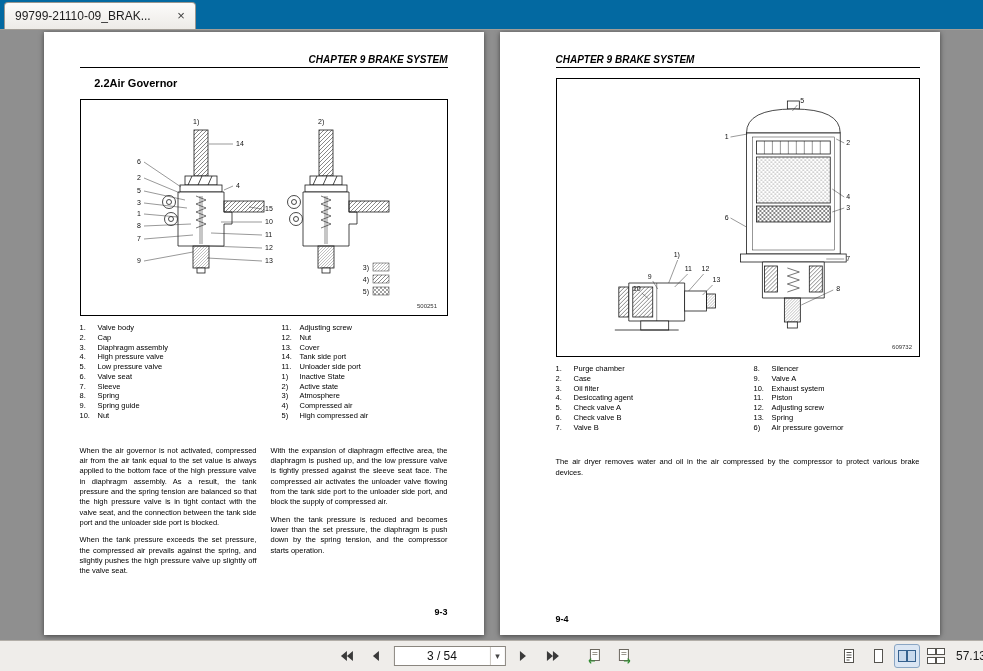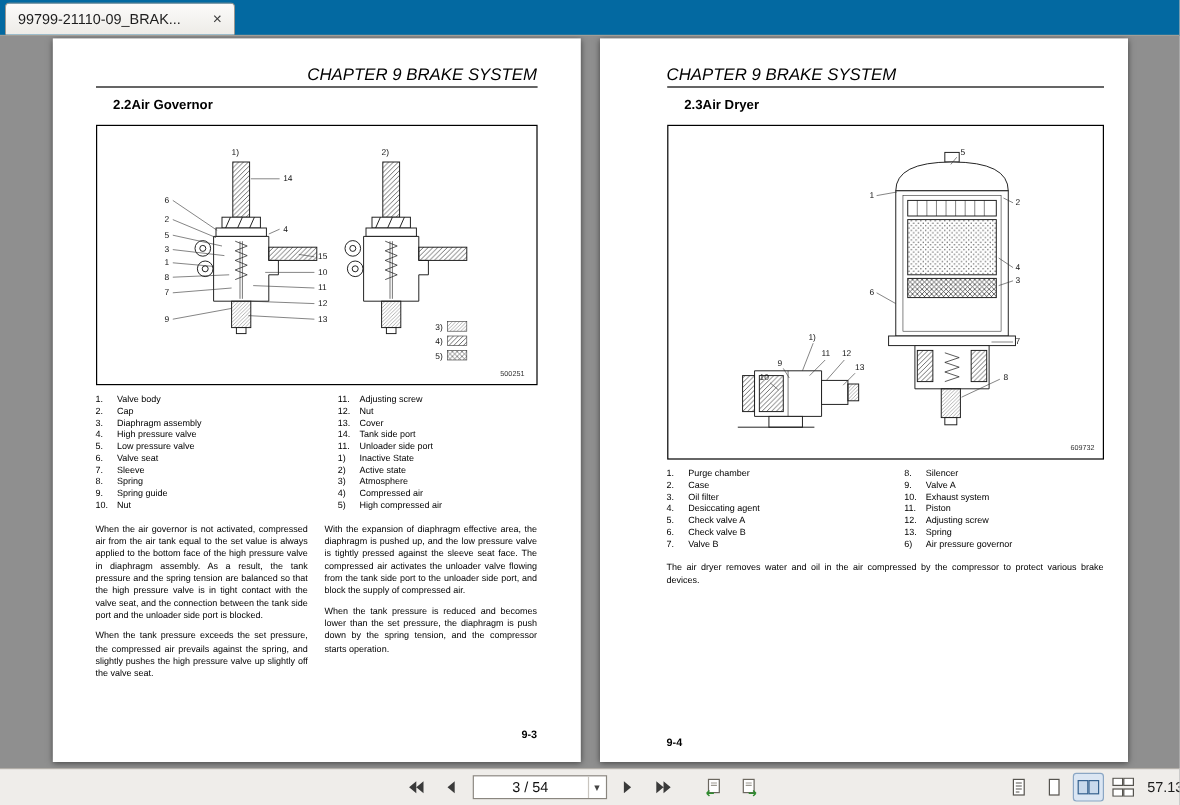--- a/index.html
+++ b/index.html
@@ -11,39 +11,39 @@
   .tab { height:27px; width:192px; background:linear-gradient(#fcfbfa,#edebe7); border:1px solid #9b9790; border-bottom:none; border-radius:4px 4px 0 0; display:flex; align-items:center; padding:0 6px 0 10px; }
   .tab-title { font-size:12px; color:#1d1d1d; flex:1; white-space:nowrap; overflow:hidden; }
   .tab-close { font-size:13px; color:#3c3c3c; width:16px; text-align:center; cursor:pointer; line-height:16px; }
 
   
   .viewer { flex:1 1 auto; display:flex; justify-content:center; align-items:flex-start; gap:16px; padding-top:2px; background:#8f8f8f; overflow:hidden; }
   .page { width:440px; height:603px; background:#fff; box-shadow:0 1px 5px rgba(0,0,0,.55); position:relative; flex:0 0 auto; }
   .page-inner { position:relative; height:100%; padding:22px 36px 0 36px; }
   .page-right .page-inner { padding:22px 20px 0 56px; }
 
-  .page-header { font-size:14px; font-weight:normal; font-style:italic; color:#000; padding-bottom:2px; border-bottom:1.5px solid #000; }
+  .page-header { font-size:10px; font-weight:bold; font-style:italic; color:#000; padding-bottom:2px; border-bottom:1.5px solid #000; }
   .page-header.ar { text-align:right; }
 
   .section-title { margin-top:9px; display:flex; font-size:11px; font-weight:bold; color:#000;text-align:right; }
   .section-title .snum { width:30px; }
 
   .figure-box { border:1px solid #000; margin-top:10px; background:#fff; }
   .figure-box svg { display:block; width:100%; }
   svg text { font-family:"Liberation Sans",sans-serif; font-size:7px; fill:#111; }
   svg text.small { font-size:6px; fill:#333; }
 
   .parts { display:grid; margin-top:7px; font-size:7.5px; line-height:1.3; color:#000; column-gap:10px; }
   .parts.cols-a { grid-template-columns:192px 1fr; }
   .parts.cols-b { grid-template-columns:188px 1fr; }
   .prow { display:flex; }
   .pn { width:18px; flex:0 0 auto; }
   .pt { flex:1; }
 
-  .bodytext { margin-top:10px; display:flex; gap:14px; font-size:7.5px; line-height:1.38; text-align:justify; color:#000; }
+  .bodytext { margin-top:25px; display:flex; gap:14px; font-size:7.5px; line-height:1.38; text-align:justify; color:#000; }
   .txtcol { flex:1; }
   .txtcol p + p { margin-top:7px; }
 
   .page-num { position:absolute; font-size:9px; font-weight:bold; color:#000; }
   .page-num.pn-right { right:36px; bottom:18px; }
   .page-num.pn-left { left:56px; bottom:11px; }
 
   
   .toolbar { height:31px; background:#efedea; border-top:1px solid #b2aea8; position:relative; flex:0 0 auto; }
   .nav-group { position:absolute; left:50%; top:0; height:100%; transform:translateX(-52%); display:flex; align-items:center; gap:4px; }
@@ -278,24 +278,20 @@
           </div>
         </div>
 
         <div class="page-num pn-right">9-3</div>
       </div>
     </div>
 
     <div class="page page-right">
       <div class="page-inner">
         <div class="page-header">CHAPTER 9 BRAKE SYSTEM</div>
-        <div class="section-title">
-          <span class="snum">2.3</span>
-          <span>Air Dryer</span>
-        </div>
 
         <div class="figure-box">
           <svg viewBox="0 0 363 277" height="277" preserveAspectRatio="none">
             <defs>
               <pattern id="rp-diag" width="4" height="4" patternUnits="userSpaceOnUse">
                   <path d="M-1 1l2 -2M0 4l4 -4M3 5l2 -2" stroke="#555" stroke-width="0.7"></path>
                 </pattern>
               <pattern id="rp-diag2" width="3" height="3" patternUnits="userSpaceOnUse">
                   <path d="M-0.75 0.75l1.5 -1.5M0 3l3 -3M2.25 3.75l1.5 -1.5" stroke="#808080" stroke-width="0.5"></path>
                 </pattern>

